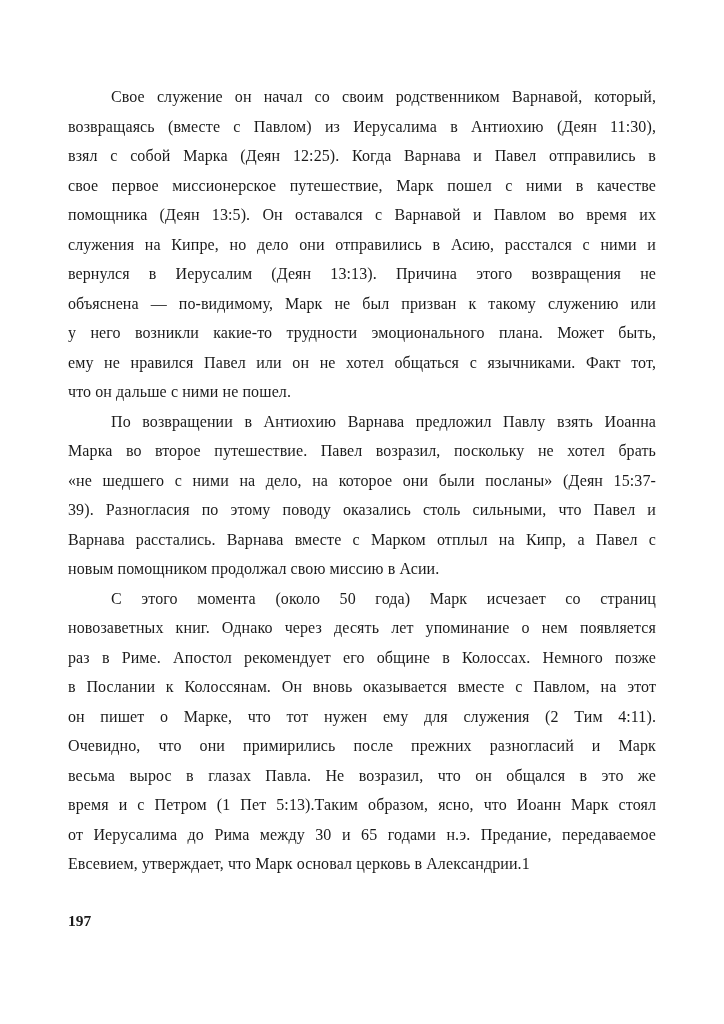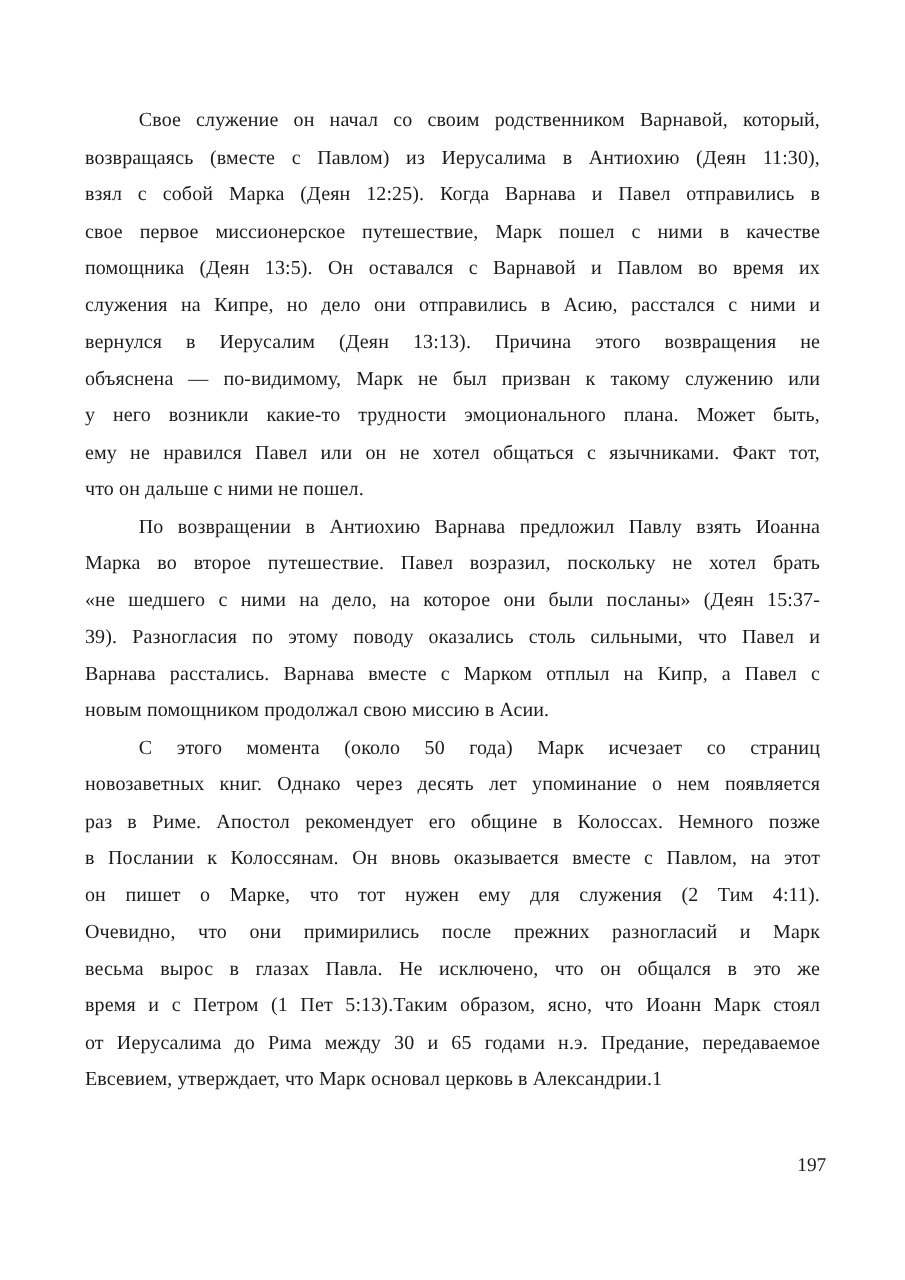--- a/index.html
+++ b/index.html
@@ -8,21 +8,21 @@
     background: #ffffff;
   }
   .page {
     position: relative;
     width: 724px;
     height: 1024px;
     box-sizing: border-box;
     background: #ffffff;
     color: #1b1b1b;
     font-family: "Liberation Serif", "DejaVu Serif", serif;
-    padding: 82px 63px 0 68px;
+    padding: 82px 32px 0 68px;
     overflow: hidden;
     border-radius: 28px;
   }
   .text-block {
     width: 588px;
   }
   .paragraph {
     margin: 0;
   }
   .line {
@@ -37,25 +37,26 @@
     letter-spacing: 0.1px;
   }
   .line.first {
     text-indent: 43px;
   }
   .line.last {
     text-align-last: left;
     -moz-text-align-last: left;
   }
   .page-number {
-    margin-top: 44px;
-    text-align: right;
+    margin-top: 32px;
+    text-align: left;
     font-size: 15.5px;
     line-height: 20px;
     color: #1b1b1b;
+    font-weight: bold;
   }
 </style>
 </head>
 <body>
 
 <div class="page">
   <div class="text-block">
       <div class="paragraph">
         <div class="line first">Свое служение он начал со своим родственником Варнавой, который,</div>
         <div class="line">возвращаясь (вместе с Павлом) из Иерусалима в Антиохию (Деян 11:30),</div>
@@ -77,20 +78,20 @@
         <div class="line">Варнава расстались. Варнава вместе с Марком отплыл на Кипр, а Павел с</div>
         <div class="line last">новым помощником продолжал свою миссию в Асии.</div>
       </div>
       <div class="paragraph">
         <div class="line first">С этого момента (около 50 года) Марк исчезает со страниц</div>
         <div class="line">новозаветных книг. Однако через десять лет упоминание о нем появляется</div>
         <div class="line">раз в Риме. Апостол рекомендует его общине в Колоссах. Немного позже</div>
         <div class="line">в Послании к Колоссянам. Он вновь оказывается вместе с Павлом, на этот</div>
         <div class="line">он пишет о Марке, что тот нужен ему для служения (2 Тим 4:11).</div>
         <div class="line">Очевидно, что они примирились после прежних разногласий и Марк</div>
-        <div class="line">весьма вырос в глазах Павла. Не исключено, что он общался в это же</div>
+        <div class="line">весьма вырос в глазах Павла. Не возразил, что он общался в это же</div>
         <div class="line">время и с Петром (1 Пет 5:13).Таким образом, ясно, что Иоанн Марк стоял</div>
         <div class="line">от Иерусалима до Рима между 30 и 65 годами н.э. Предание, передаваемое</div>
         <div class="line last">Евсевием, утверждает, что Марк основал церковь в Александрии.1</div>
       </div>
     </div>
   <div class="page-number">197</div>
 </div>
 
 </body></html>

